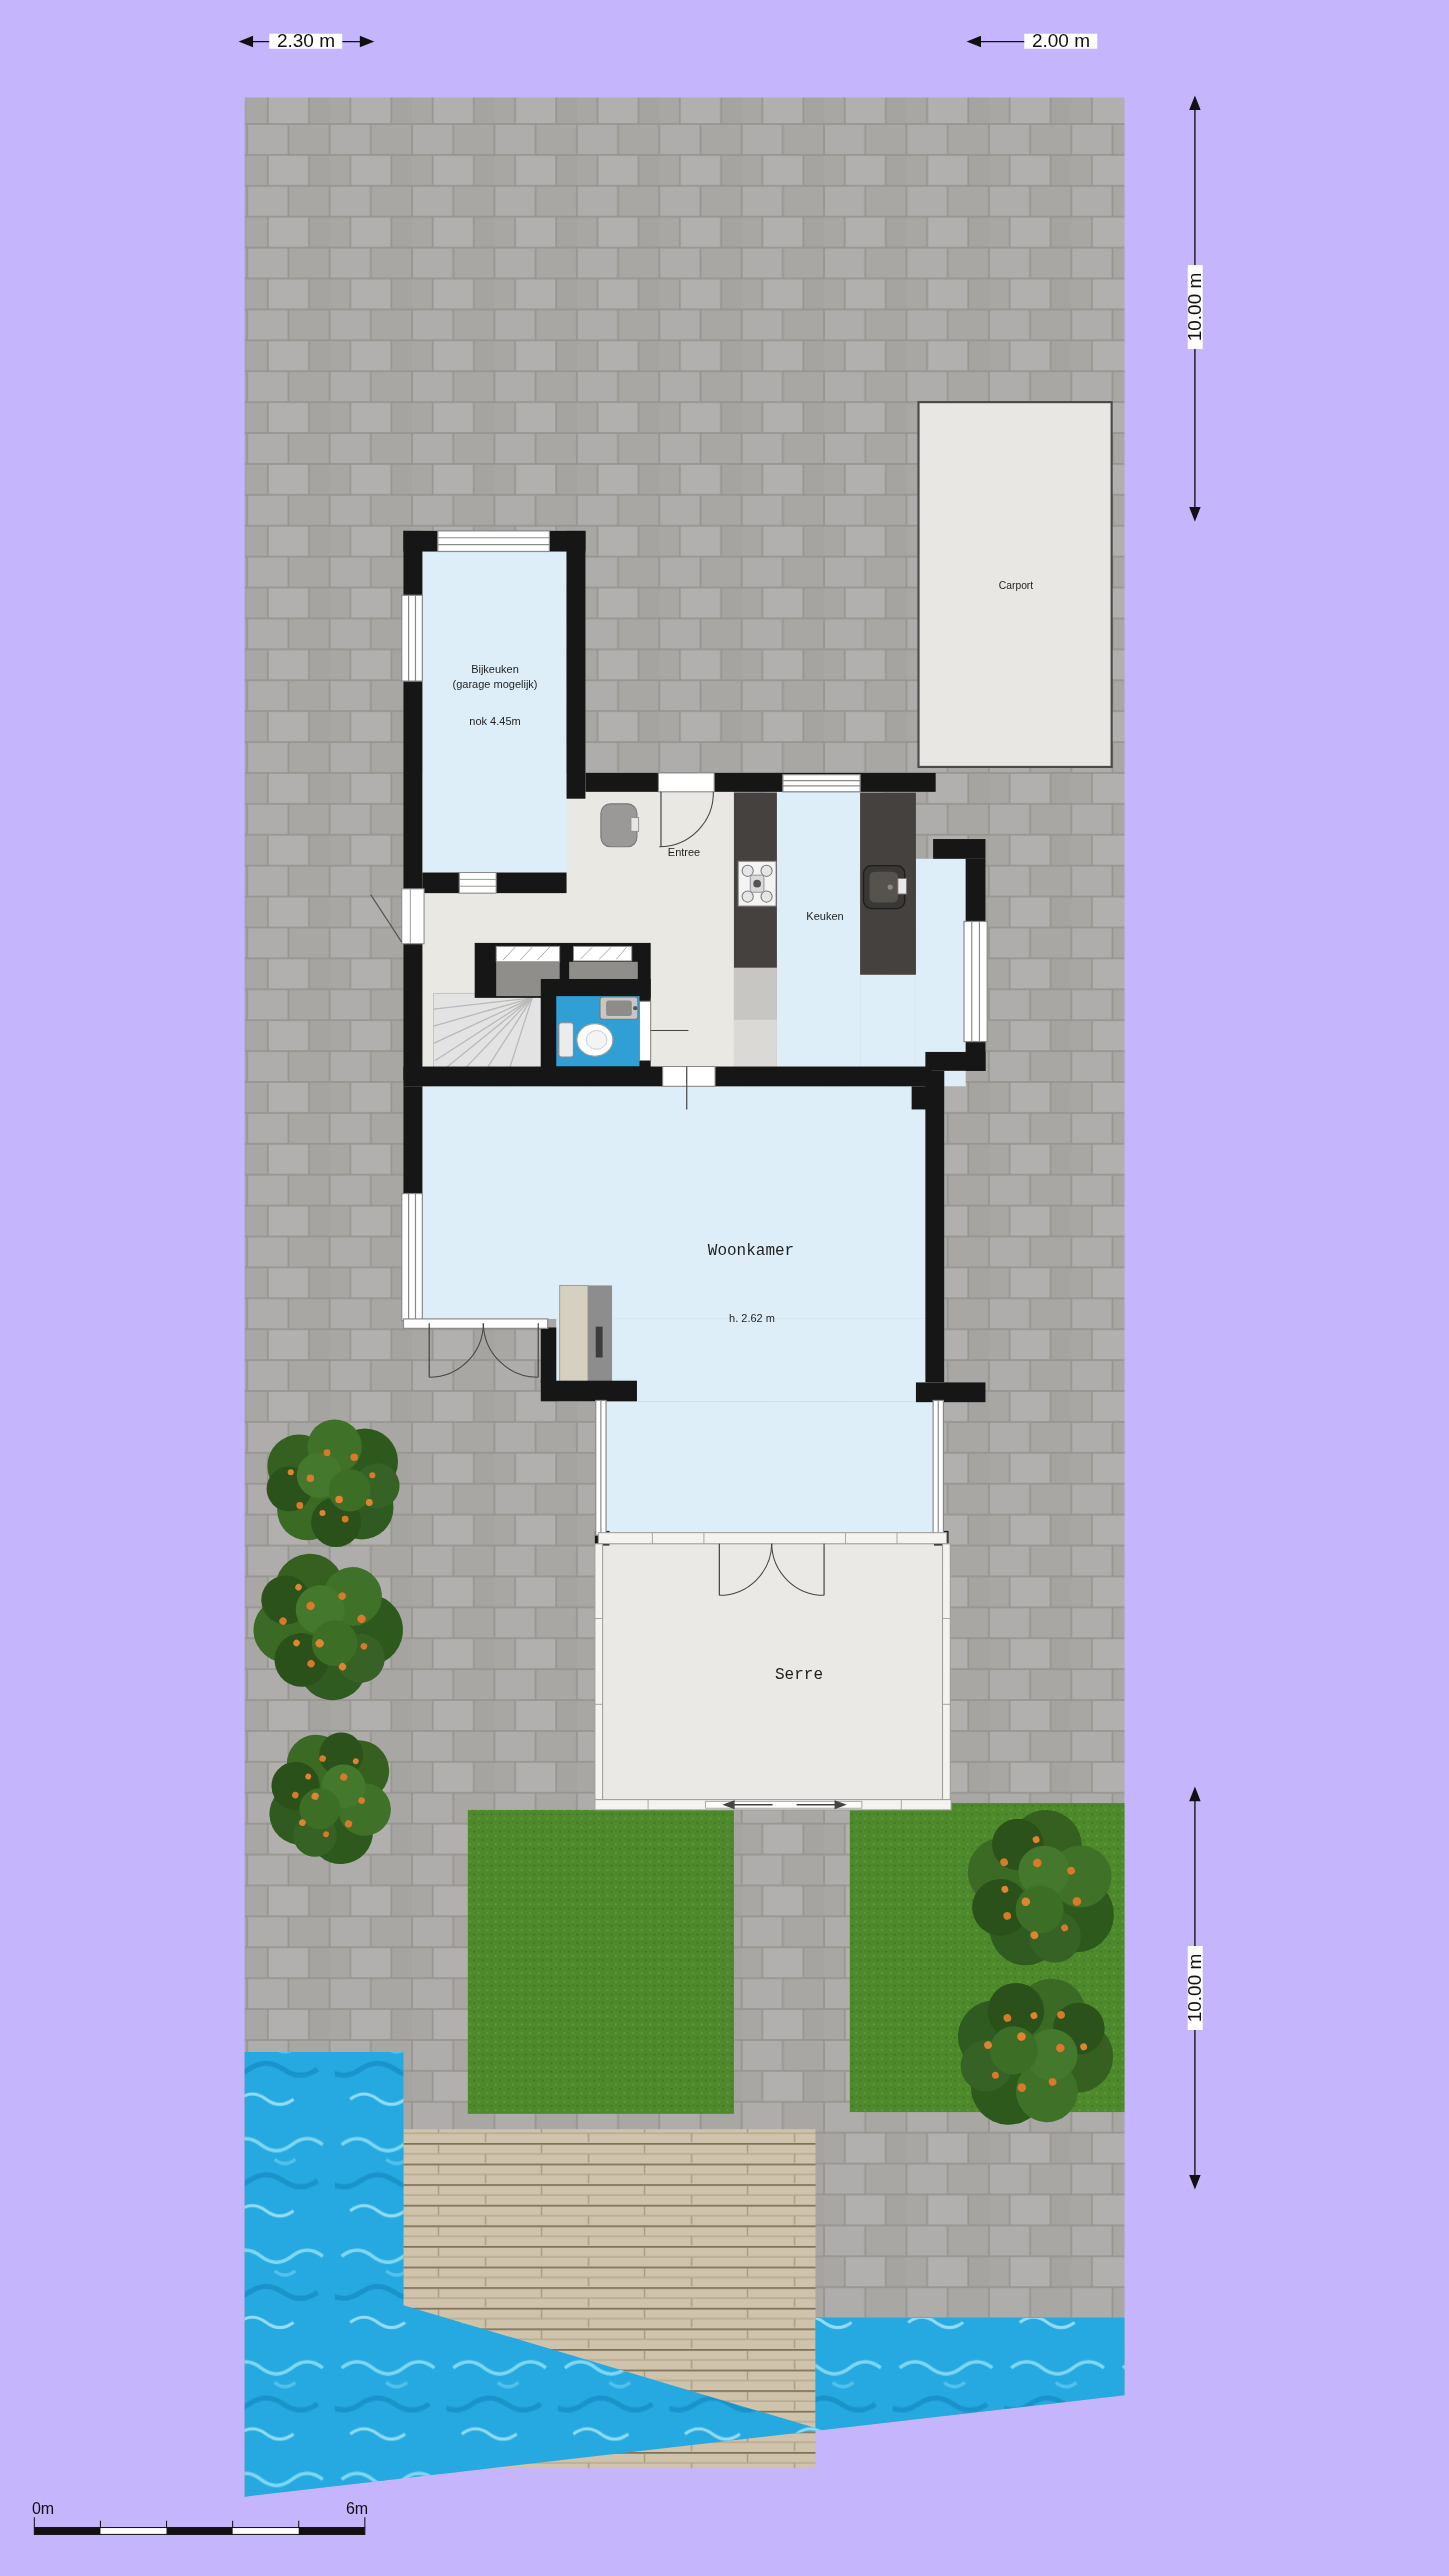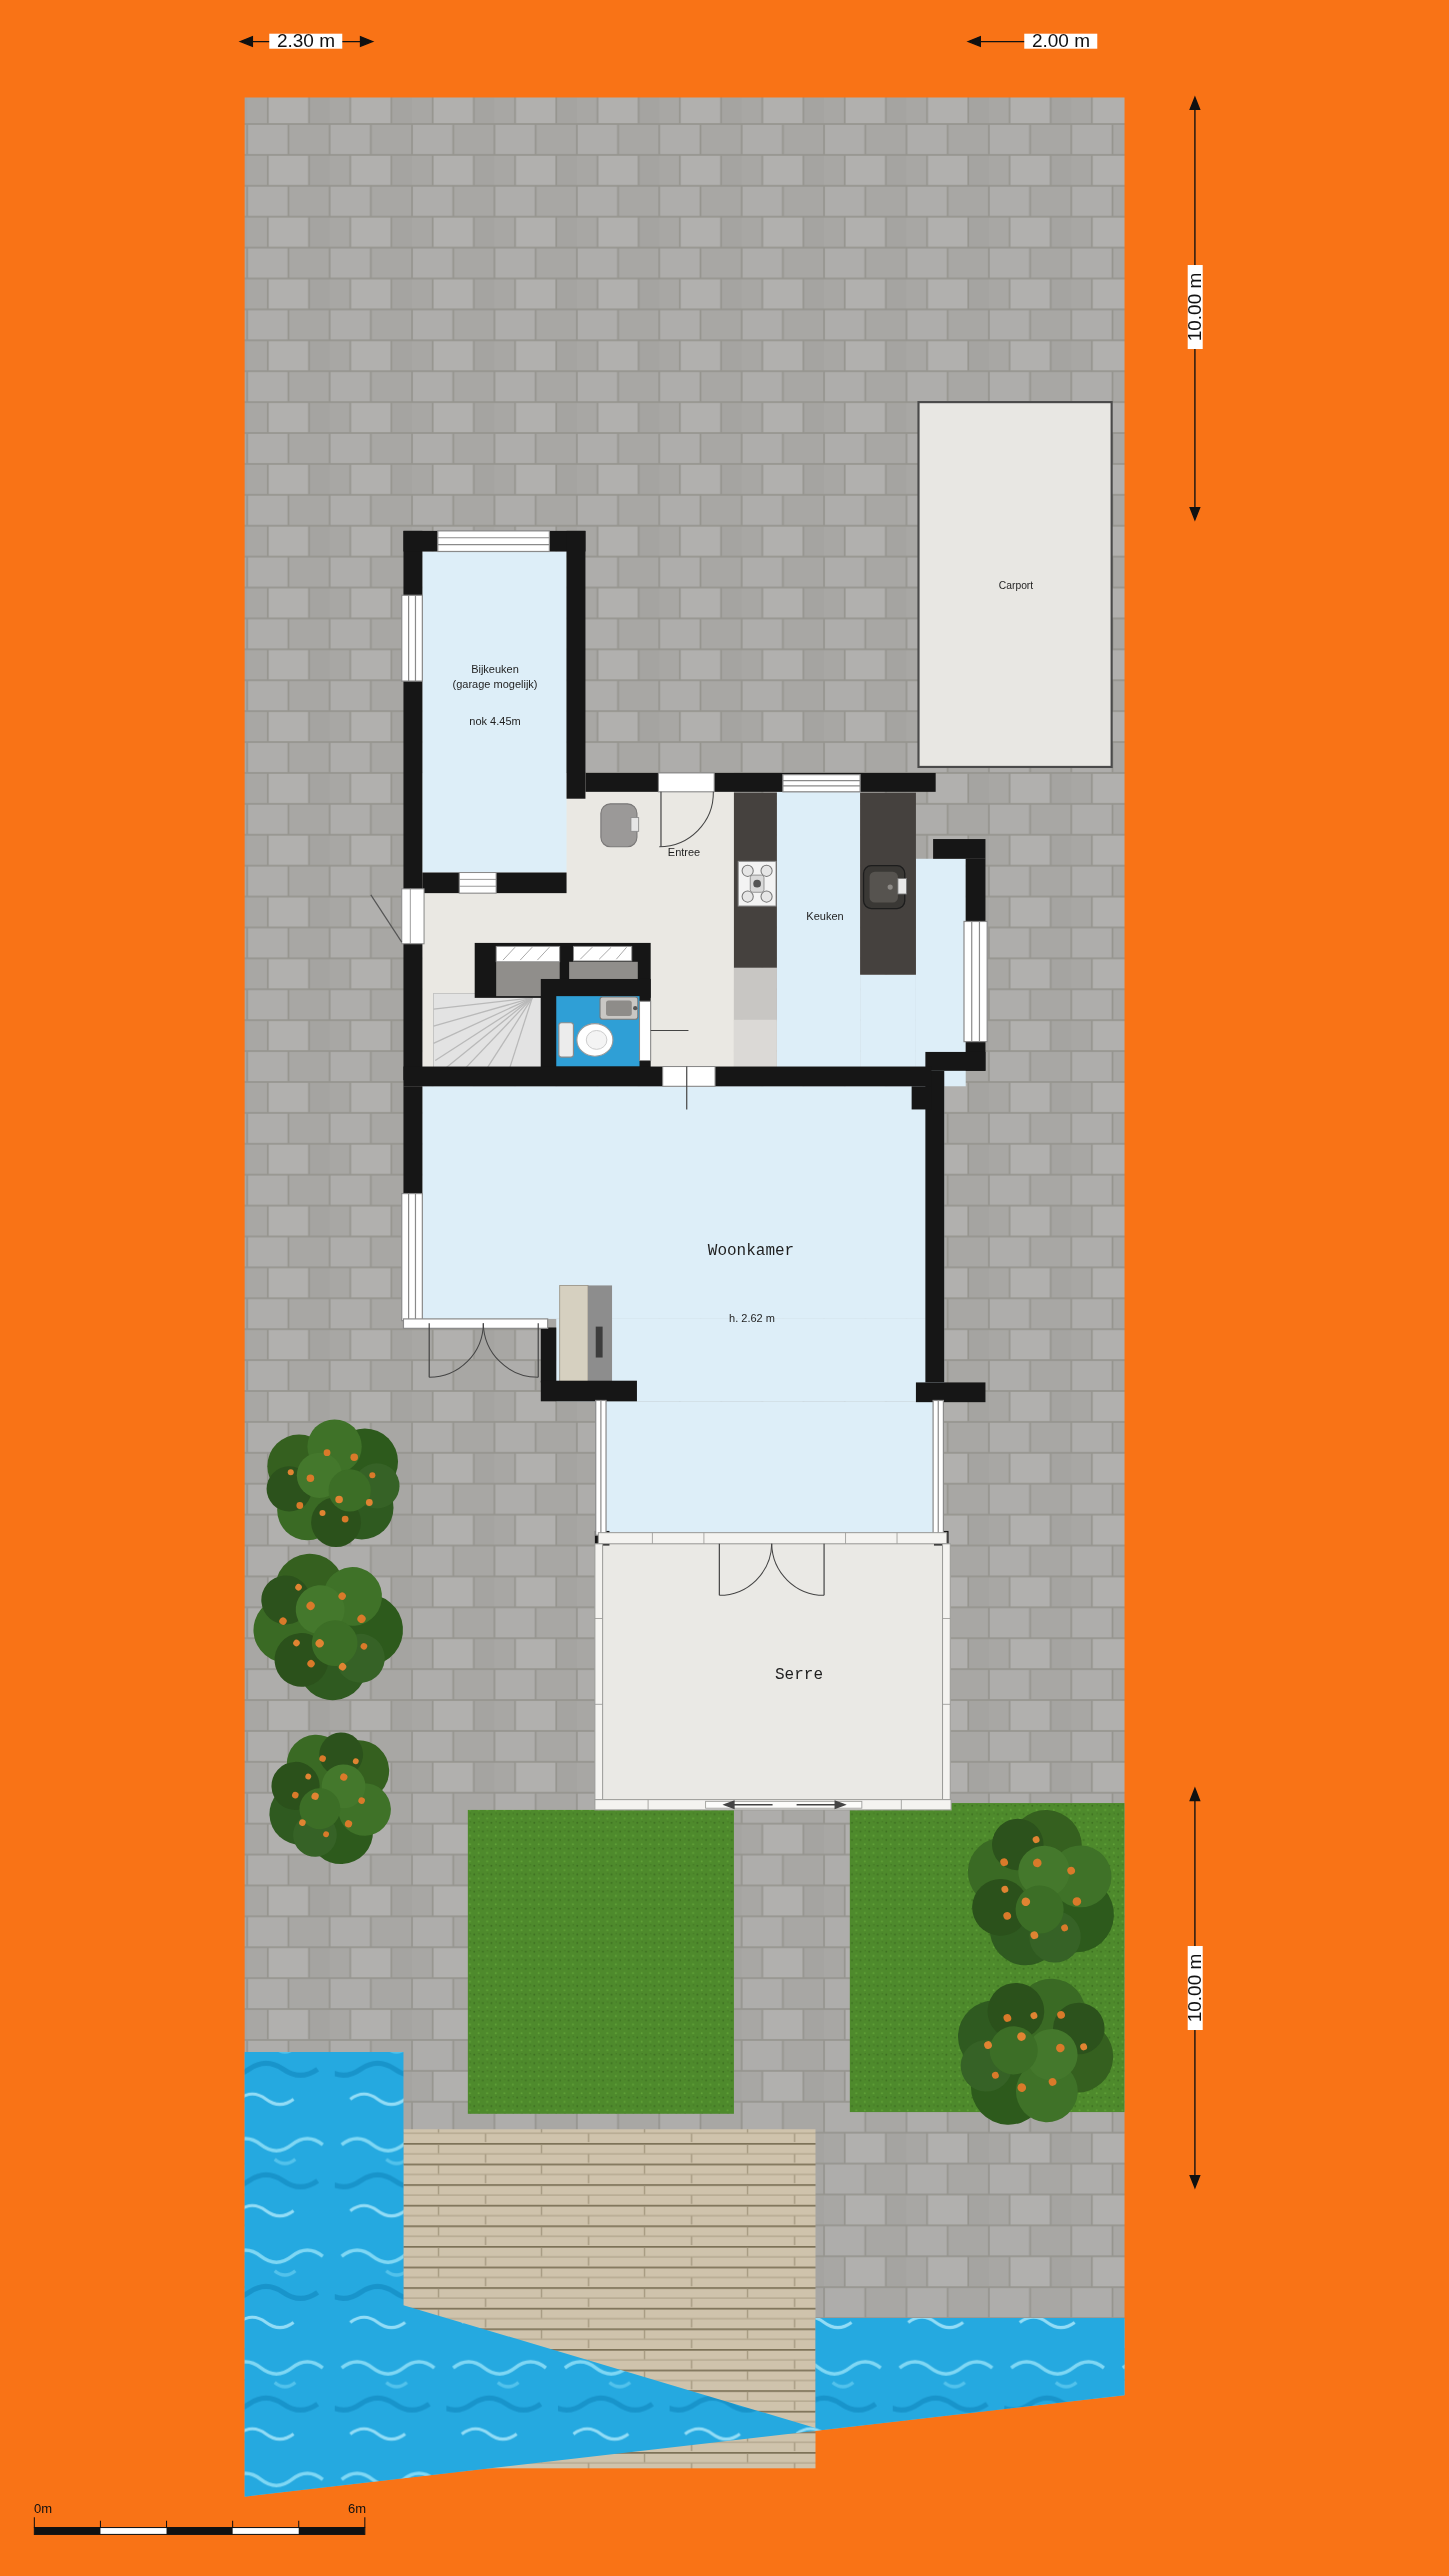--- a/index.html
+++ b/index.html
@@ -1,25 +1,25 @@
 <!DOCTYPE html>
 <html style="font-size:13.7px"><head>
 <meta charset="utf-8">
 <style>
   html,body{margin:0;padding:0;background:#fff;}
-  #stage{position:relative;width:1449px;height:2576px;background:#f97316;overflow:hidden;
+  #stage{position:relative;width:1449px;height:2576px;background:#c4b5fd;overflow:hidden;
          font-family:"Liberation Sans", sans-serif;}
   #planSvg{position:absolute;left:0;top:0;}
   .label{position:absolute;transform:translate(-50%,-50%);white-space:nowrap;color:#1f1f1f;
          font-size:11px;text-align:center;line-height:14.6px;}
   .label.big{font-size:16px;font-family:Liberation Mono, monospace;}
   .label.small{font-size:10.3px;}
   .dim{font-size:19px;background:#ffffff;padding:0 7.7px;color:#111;}
   .rot{transform:translate(-50%,-50%) rotate(-90deg);}
-  .scalelab{font-size:13px;color:#111;}
+  .scalelab{font-size:16px;color:#111;}
 </style>
 </head>
 <body>
 
 <div id="stage">
 
 <svg id="planSvg" width="1449" height="2576" viewBox="0 0 1688 3000">
   <defs>
 
     <pattern id="pav" width="96" height="72" patternUnits="userSpaceOnUse">

